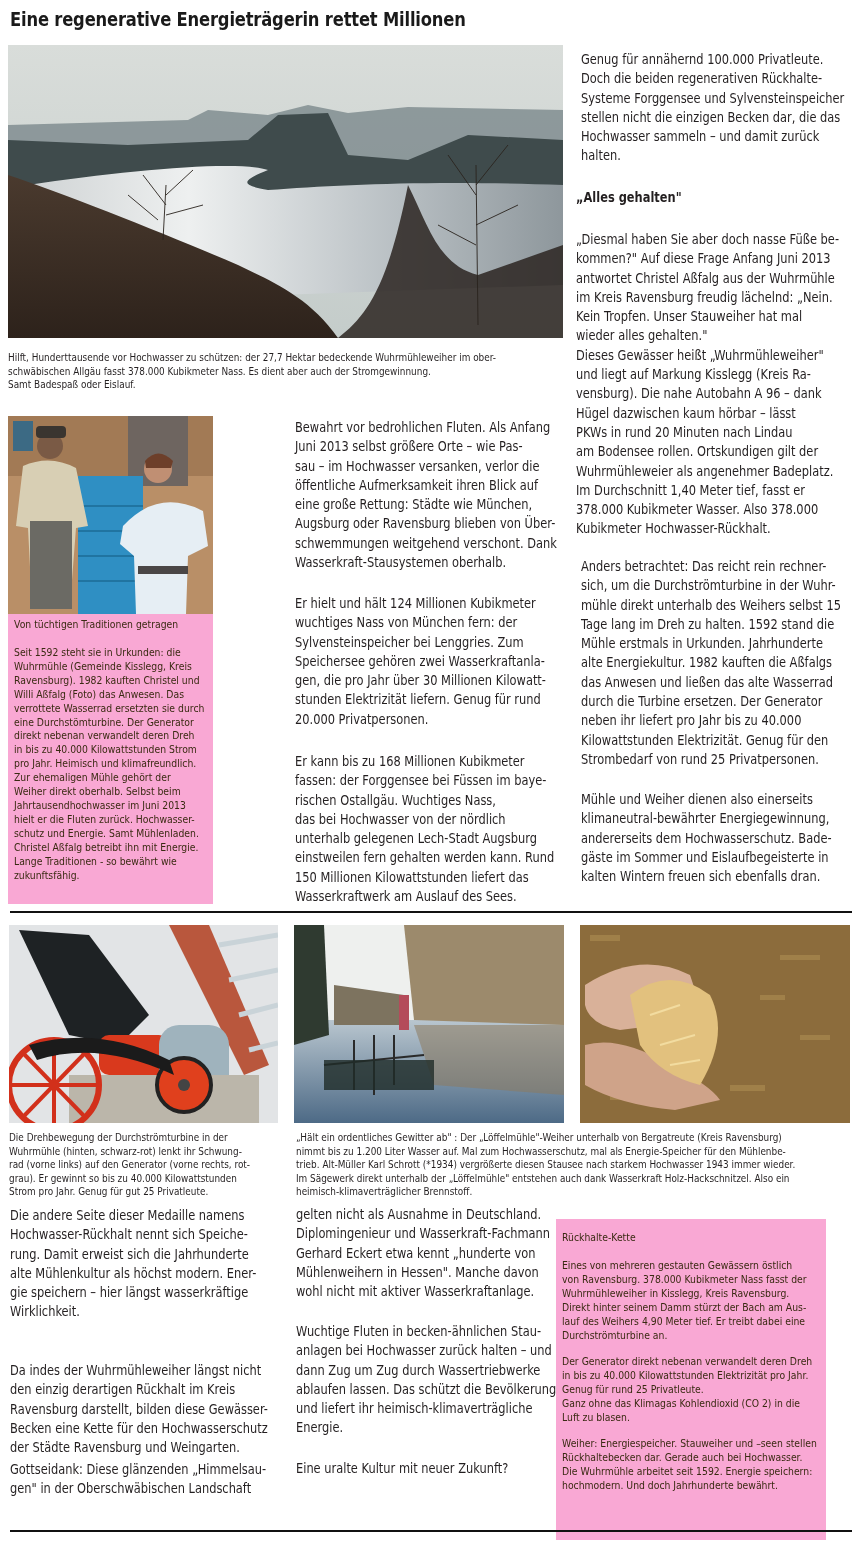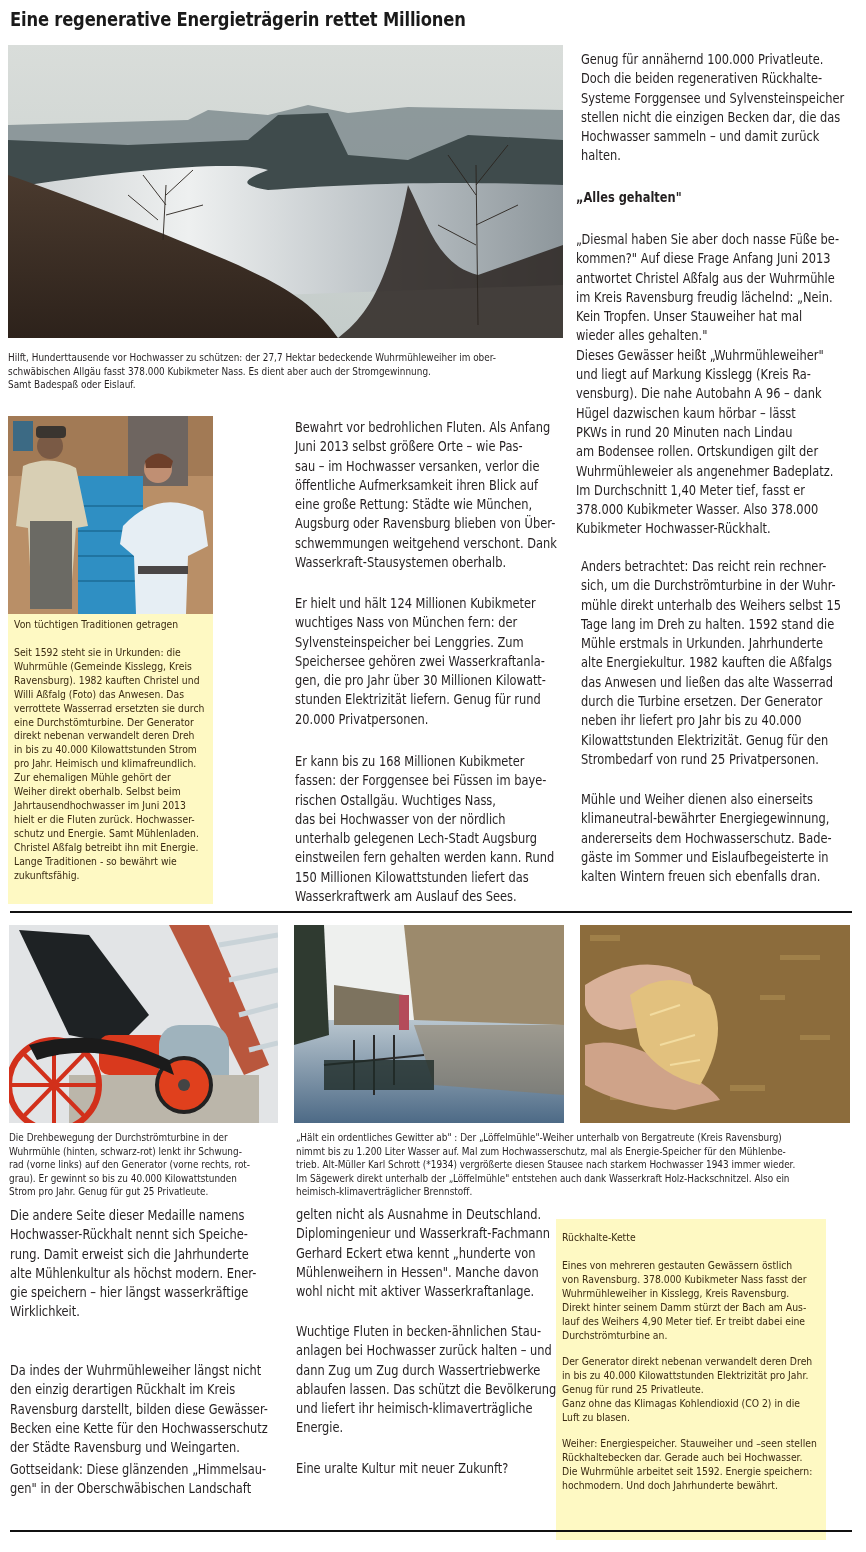--- a/index.html
+++ b/index.html
@@ -5,21 +5,21 @@
   html, body { margin:0; padding:0; background:#ffffff; }
   body { width:866px; height:1552px; position:relative; overflow:hidden;
          font-family:"Liberation Sans", sans-serif; color:#231f20; }
   .abs { position:absolute; }
   .title { left:10px; top:8px; font-size:19px; font-weight:bold; letter-spacing:-0.2px;
            font-family:"DejaVu Sans", sans-serif; transform:scaleX(0.86); transform-origin:left top; white-space:nowrap; color:#1a1a1a; }
   .body-text { font-size:13.6px; line-height:19.3px; white-space:pre-line; color:#231f20; }
   .narrow { font-family:"DejaVu Sans", sans-serif; transform:scaleX(0.84); transform-origin:left top; }
   .caption { font-size:10.6px; line-height:13.6px; white-space:pre-line; color:#231f20;
              font-family:"DejaVu Sans", sans-serif; transform:scaleX(0.84); transform-origin:left top; }
-  .box { background:#fef9c3; }
+  .box { background:#f9a8d4; }
   .box-text { font-size:10.8px; line-height:13.9px; white-space:pre-line; color:#3a2a12;
               font-family:"DejaVu Sans", sans-serif; transform:scaleX(0.86); transform-origin:left top; }
   .rule { height:2px; background:#111; }
   .photo { overflow:hidden; }
   .heading-b { font-weight:bold; }
 </style>
 </head>
 <body>
 
 <div class="abs title">Eine regenerative Energieträgerin rettet Millionen</div>

